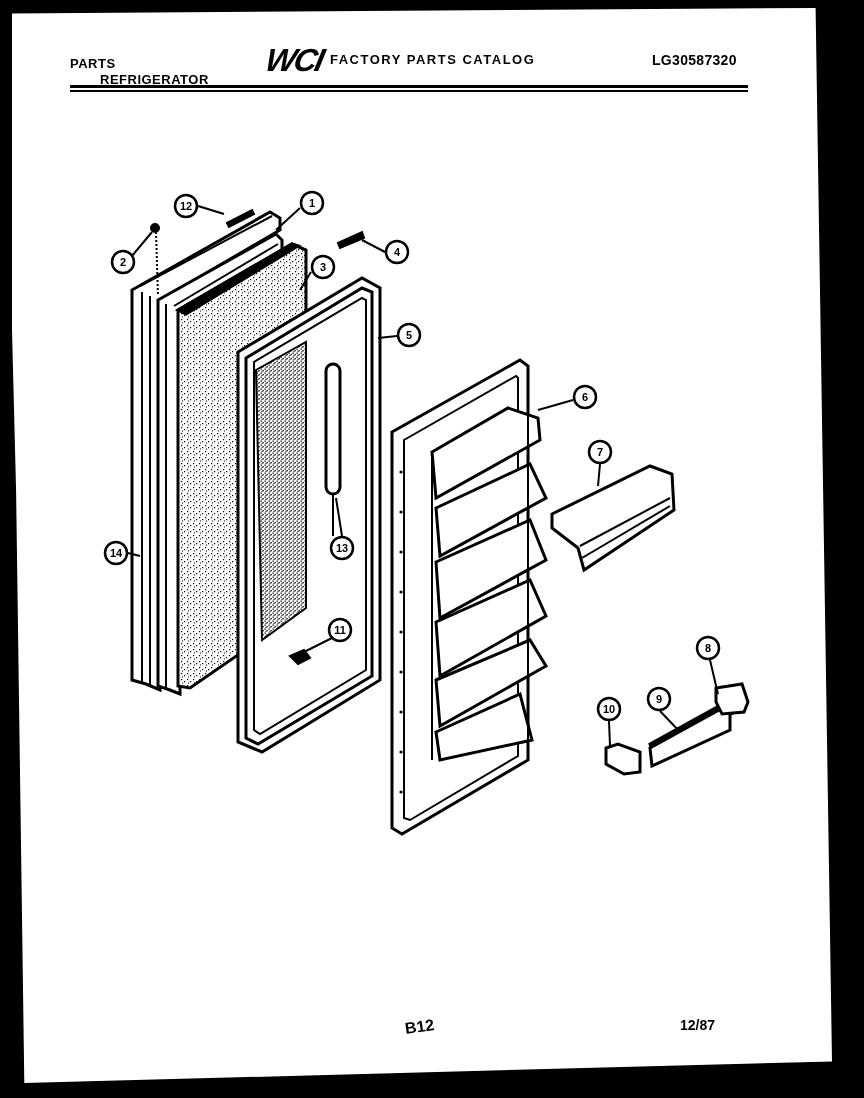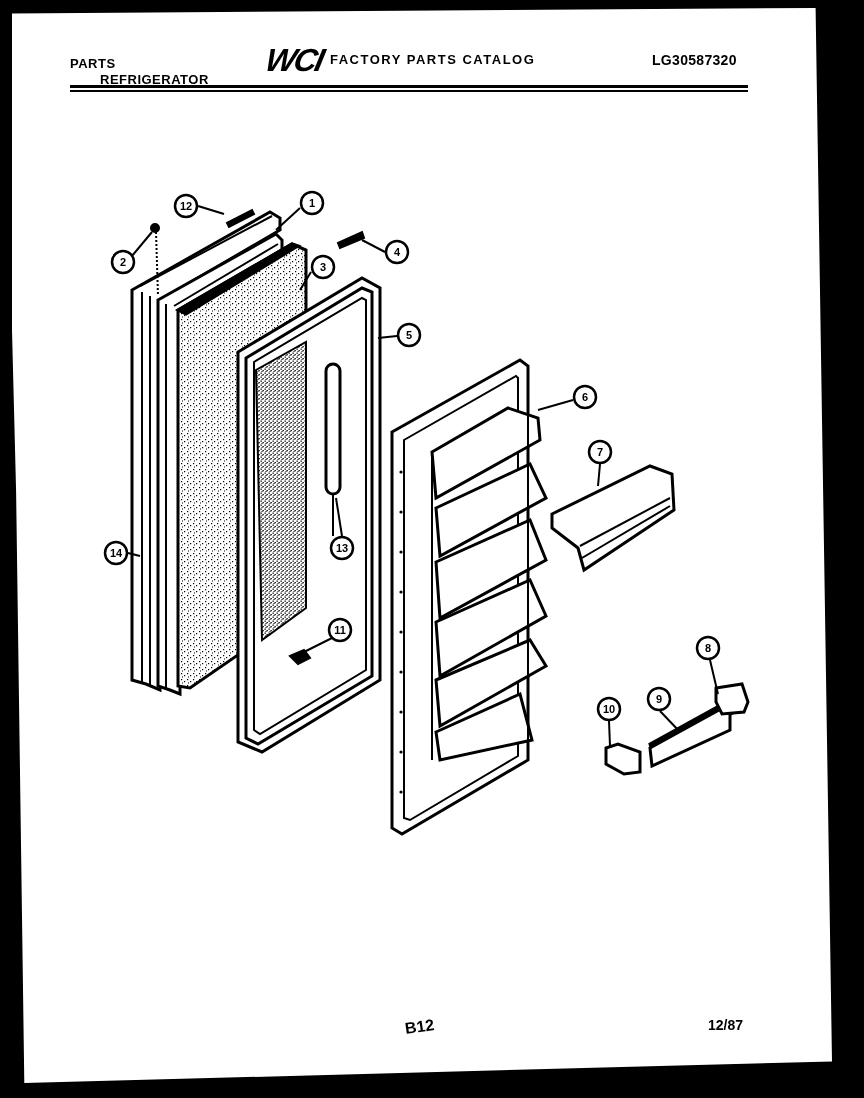--- a/index.html
+++ b/index.html
@@ -14,21 +14,21 @@
   .paper { clip-path: polygon(0% 0.5%, 98% 0%, 100% 98%, 1.5% 100%, 0.5% 45%, 0% 30%); }
   .hdr-left { position: absolute; left: 70px; top: 56px; font-weight: 900; font-size: 13px; line-height: 16px; color: #000; letter-spacing: 0.5px; }
   .hdr-left .l2 { display: block; margin-left: 30px; }
   .wci { position: absolute; left: 266px; top: 42px; font-weight: 900; font-style: italic; font-size: 32px; letter-spacing: -2px; color:#000; transform: skewX(-12deg); }
   .catalog-title { position: absolute; left: 330px; top: 52px; font-weight: 900; font-size: 13px; letter-spacing: 1.5px; color:#000; }
   .model-no { position: absolute; left: 652px; top: 52px; font-weight: 900; font-size: 14px; color:#000; letter-spacing: 0.3px; }
   .rule1 { position: absolute; left: 70px; top: 85px; width: 678px; height: 3px; background: #000; }
   .rule2 { position: absolute; left: 70px; top: 90px; width: 678px; height: 2px; background: #000; }
   .diagram { position: absolute; left: 0; top: 0; width: 864px; height: 1098px; }
   .page-code { position: absolute; left: 405px; top: 1018px; font-weight: 900; font-size: 16px; transform: rotate(-8deg); color:#000; }
-  .date { position: absolute; left: 708px; top: 1017px; font-weight: 900; font-size: 14px; color:#000; }
+  .date { position: absolute; left: 680px; top: 1017px; font-weight: 900; font-size: 14px; color:#000; }
   .callout-label { font-family: "Liberation Sans", sans-serif; font-weight: 900; font-size: 11px; }
 </style>
 </head>
 <body>
 
 <div class="page">
   <div class="paper"></div>
 
   <div class="hdr-left">
     <span class="l1">PARTS</span>

